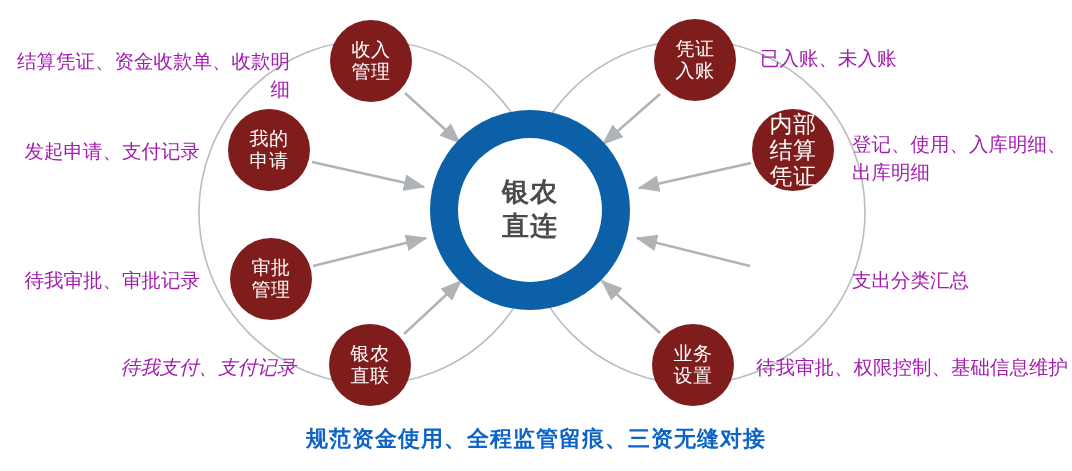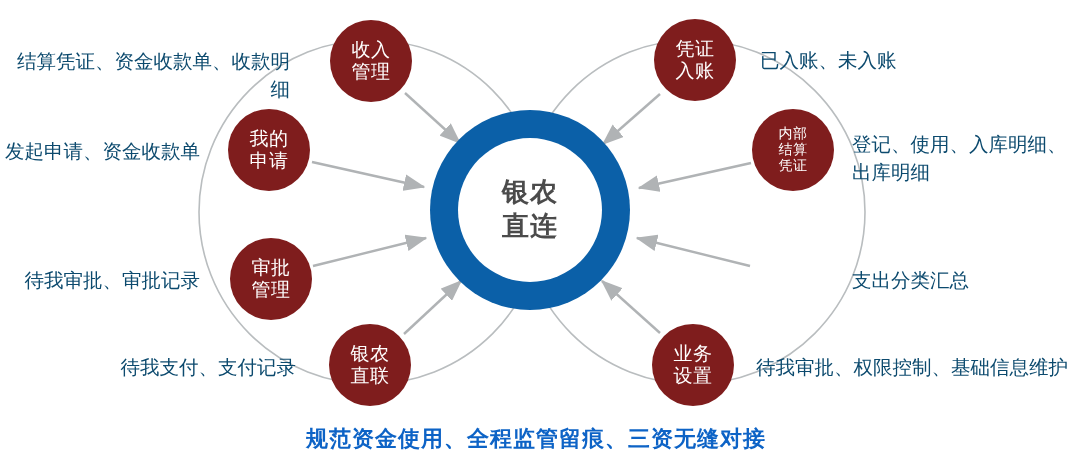--- a/index.html
+++ b/index.html
@@ -36,21 +36,21 @@
     align-items: center;
     justify-content: center;
     font-size: 19px;
     font-weight: 400;
     line-height: 1.16;
     letter-spacing: 0.5px;
     text-align: center;
     z-index: 4;
     white-space: pre-line;
   }
-  .node.three-line { font-size: 14px; line-height: 1.14; }
+  .node.three-line { font-size: 23px; line-height: 1.14; }
 
   .center-hub {
     position: absolute;
     left: 430px;
     top: 110px;
     width: 200px;
     height: 200px;
     border-radius: 50%;
     background: #0b60a8;
     z-index: 3;
@@ -72,21 +72,21 @@
     font-size: 27px;
     font-weight: bold;
     line-height: 1.25;
     text-align: center;
     letter-spacing: 1px;
     white-space: pre-line;
   }
 
   .side-label {
     position: absolute;
-    color: #0c4a6e;
+    color: #a21caf;
     font-size: 19.5px;
     line-height: 1.45;
     white-space: pre-line;
     z-index: 2;
   }
   .side-label.right { text-align: left; }
   .side-label.left  { text-align: right; }
 
   .caption {
     position: absolute;
@@ -159,25 +159,25 @@
     <span>内部
 结算
 凭证</span>
   </div>
   <div class="node" style="left:652px; top:324px;">
     <span>业务
 设置</span>
   </div>
 
   <div class="side-label left" style="right:782px; top:47px;">结算凭证、资金收款单、收款明细</div>
-  <div class="side-label left" style="right:872px; top:137px;">发起申请、资金收款单</div>
+  <div class="side-label left" style="right:872px; top:137px;">发起申请、支付记录</div>
   <div class="side-label left" style="right:872px; top:266px;">待我审批、审批记录</div>
-  <div class="side-label left" style="right:776px; top:353px;">待我支付、支付记录</div>
+  <div class="side-label left" style="right:776px; top:353px;font-style:italic;">待我支付、支付记录</div>
 
-  <div class="side-label right" style="left:760px; top:46px;">已入账、未入账</div>
+  <div class="side-label right" style="left:760px; top:46px;font-family:Liberation Mono, monospace;">已入账、未入账</div>
   <div class="side-label right" style="left:852px; top:130px;">登记、使用、入库明细、
 出库明细</div>
   <div class="side-label right" style="left:852px; top:266px;">支出分类汇总</div>
   <div class="side-label right" style="left:756px; top:353px;">待我审批、权限控制、基础信息维护</div>
 
   <div class="caption">规范资金使用、全程监管留痕、三资无缝对接</div>
 
 </div>
 
 </body></html>

